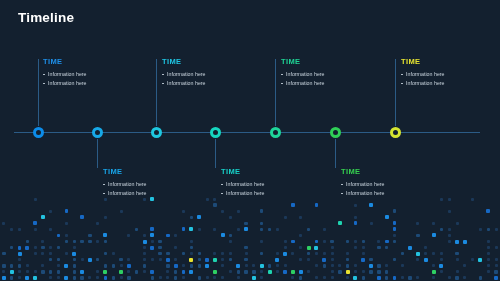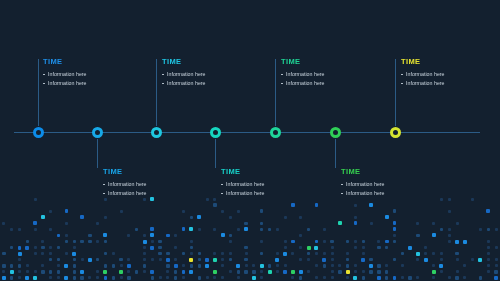--- a/index.html
+++ b/index.html
@@ -402,20 +402,21 @@
       <i style="left: 408.456px; top: 80.2643px; width: 3.4px; height: 3.4px; background: rgb(29, 74, 119); opacity: 1;"></i>
       <i style="left: 416.469px; top: 80.4643px; width: 3px; height: 3px; background: rgb(27, 58, 92); opacity: 0.95;"></i>
       <i style="left: 432.094px; top: 80.4643px; width: 3px; height: 3px; background: rgb(27, 58, 92); opacity: 0.95;"></i>
       <i style="left: 447.719px; top: 80.4643px; width: 3px; height: 3px; background: rgb(27, 58, 92); opacity: 0.95;"></i>
       <i style="left: 455.331px; top: 80.2643px; width: 3.4px; height: 3.4px; background: rgb(29, 74, 119); opacity: 1;"></i>
       <i style="left: 463.344px; top: 80.4643px; width: 3px; height: 3px; background: rgb(27, 58, 92); opacity: 0.95;"></i>
       <i style="left: 478.769px; top: 80.2643px; width: 3.4px; height: 3.4px; background: rgb(29, 74, 119); opacity: 1;"></i>
       <i style="left: 494.194px; top: 80.0643px; width: 3.8px; height: 3.8px; background: rgb(22, 104, 196); opacity: 1;"></i>
     </div>
 
+  <div id="title">Timeline</div>
 
   <div id="axis" style="left: 14px; width: 466px; top: 132px; background: rgb(43, 91, 134);"></div>
 
   <div id="nodes-layer">
       <div class="node" style="left: 38px; top: 132px; border-color: rgb(12, 140, 233);"></div>
       <div class="node" style="left: 97px; top: 132px; border-color: rgb(23, 169, 232);"></div>
       <div class="node" style="left: 156px; top: 132px; border-color: rgb(30, 200, 224);"></div>
       <div class="node" style="left: 215px; top: 132px; border-color: rgb(22, 214, 192);"></div>
       <div class="node" style="left: 275px; top: 132px; border-color: rgb(30, 214, 154);"></div>
       <div class="node" style="left: 335px; top: 132px; border-color: rgb(47, 207, 87);"></div>

